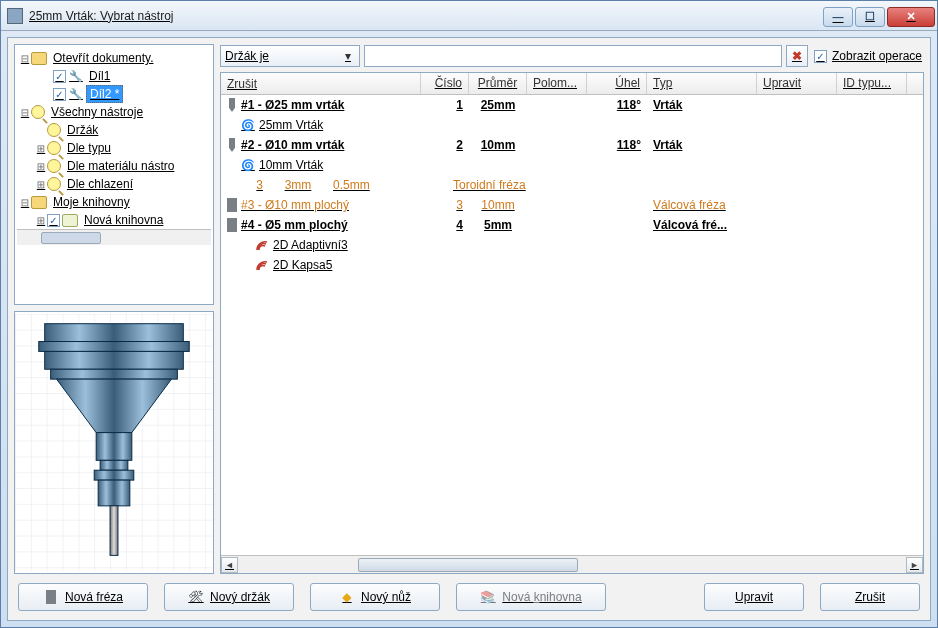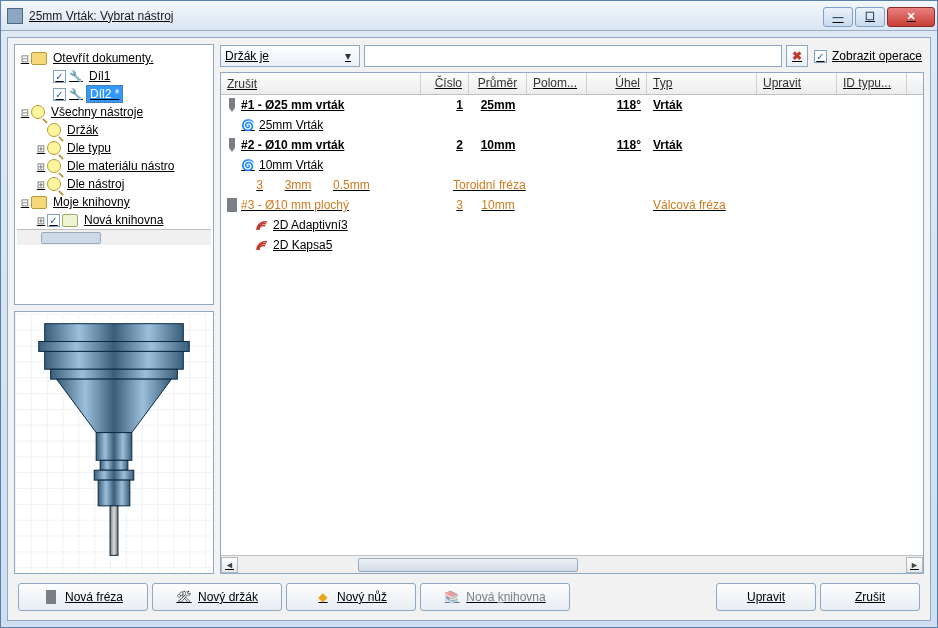--- a/index.html
+++ b/index.html
@@ -67,21 +67,21 @@
 .mill-ic { width:10px; height:14px; background:#7a7f85; display:inline-block; }
 .op-ic { width:14px; height:14px; display:inline-block; margin-left:28px; }
 .op-ic svg { width:14px; height:14px; }
 .child-ic { width:14px; height:12px; display:inline-flex; align-items:center; justify-content:center; margin-left:14px; font-size:11px; }
 
 .hscroll { height:18px; border-top:1px solid #c0c0c0; background:#f0f0f0; display:flex; align-items:center; }
 .hscroll .arrow { width:17px; height:16px; border:1px solid #b0b8c0; background:linear-gradient(#fdfdfd,#e6e9ec); display:flex; align-items:center; justify-content:center; font-size:9px; color:#444;}
 .hscroll .track { flex:1; height:16px; position:relative; }
 .hscroll .thumb { position:absolute; left:120px; width:220px; height:14px; top:1px; background:linear-gradient(#eef2f7,#cfdae6); border:1px solid #9ab; border-radius:2px; }
 
-.footer { height:34px; display:flex; gap:4px; align-items:center; padding:0 4px;justify-content:space-between; }
+.footer { height:34px; display:flex; gap:16px; align-items:center; padding:0 4px;justify-content:space-between; }
 .btn { height:28px; border:1px solid #8ea9c4; background:linear-gradient(#fdfdfd,#e7edf4); border-radius:3px; display:flex; align-items:center; justify-content:center; gap:6px; padding:0 14px; cursor:pointer; }
 .btn.def { border:1px solid #3d8fdc; box-shadow:0 0 0 1px #a7d0f3 inset; }
 .btn .bic { width:16px; height:16px; display:flex; align-items:center; justify-content:center; }
 .spacer { flex:1; }
 .btn.ghost { color:#7d7d7d; }
 .und { text-decoration: underline; }
 </style>
 </head>
 <body>
 
@@ -139,21 +139,21 @@
           <div class="tree-row">
               <span class="tw" style="width:18px"></span>
               <span class="expander">⊞</span>
               <span class="mag-icon"></span>
               <span class="tree-label">Dle materiálu nástro</span>
             </div>
           <div class="tree-row">
               <span class="tw" style="width:18px"></span>
               <span class="expander">⊞</span>
               <span class="mag-icon"></span>
-              <span class="tree-label">Dle nástroj</span>
+              <span class="tree-label">Dle chlazení</span>
             </div>
           <div class="tree-row">
               <span class="tw" style="width:2px"></span>
               <span class="expander">⊟</span>
               <span class="folder-icon"></span>
               <span class="tree-label">Moje knihovny</span>
             </div>
           <div class="tree-row">
               <span class="tw" style="width:18px"></span>
               <span class="expander">⊞</span>
@@ -285,20 +285,33 @@
                 </div>
                 <div class="gc c-num  orange">3</div>
                 <div class="gc c-dia  orange">10mm</div>
                 <div class="gc c-rad  orange"></div>
                 <div class="gc c-ang  orange"></div>
                 <div class="gc c-typ  orange">Válcová fréza</div>
                 <div class="gc c-ven"></div>
                 <div class="gc c-pid"></div>
               </div>
               <div class="grow">
+                <div class="gc c-name bold">
+                  <span class="mill-ic"></span>
+                  <span>#4 - Ø5 mm plochý</span>
+                </div>
+                <div class="gc c-num bold">4</div>
+                <div class="gc c-dia bold">5mm</div>
+                <div class="gc c-rad bold"></div>
+                <div class="gc c-ang bold"></div>
+                <div class="gc c-typ bold">Válcová fré...</div>
+                <div class="gc c-ven"></div>
+                <div class="gc c-pid"></div>
+              </div>
+              <div class="grow">
                 <div class="gc c-name">
                   <span class="op-ic"><svg viewBox="0 0 14 14">
                       <path d="M2 12 A8 8 0 0 1 12 4" fill="none" stroke="#c0392b" stroke-width="1.5"></path>
                       <path d="M3 12 A6 6 0 0 1 11 6" fill="none" stroke="#c0392b" stroke-width="1.5"></path>
                       <path d="M4 12 A4 4 0 0 1 10 8" fill="none" stroke="#c0392b" stroke-width="1.5"></path>
                     </svg></span>
                   <span>2D Adaptivní3</span>
                 </div>
               </div>
               <div class="grow">

